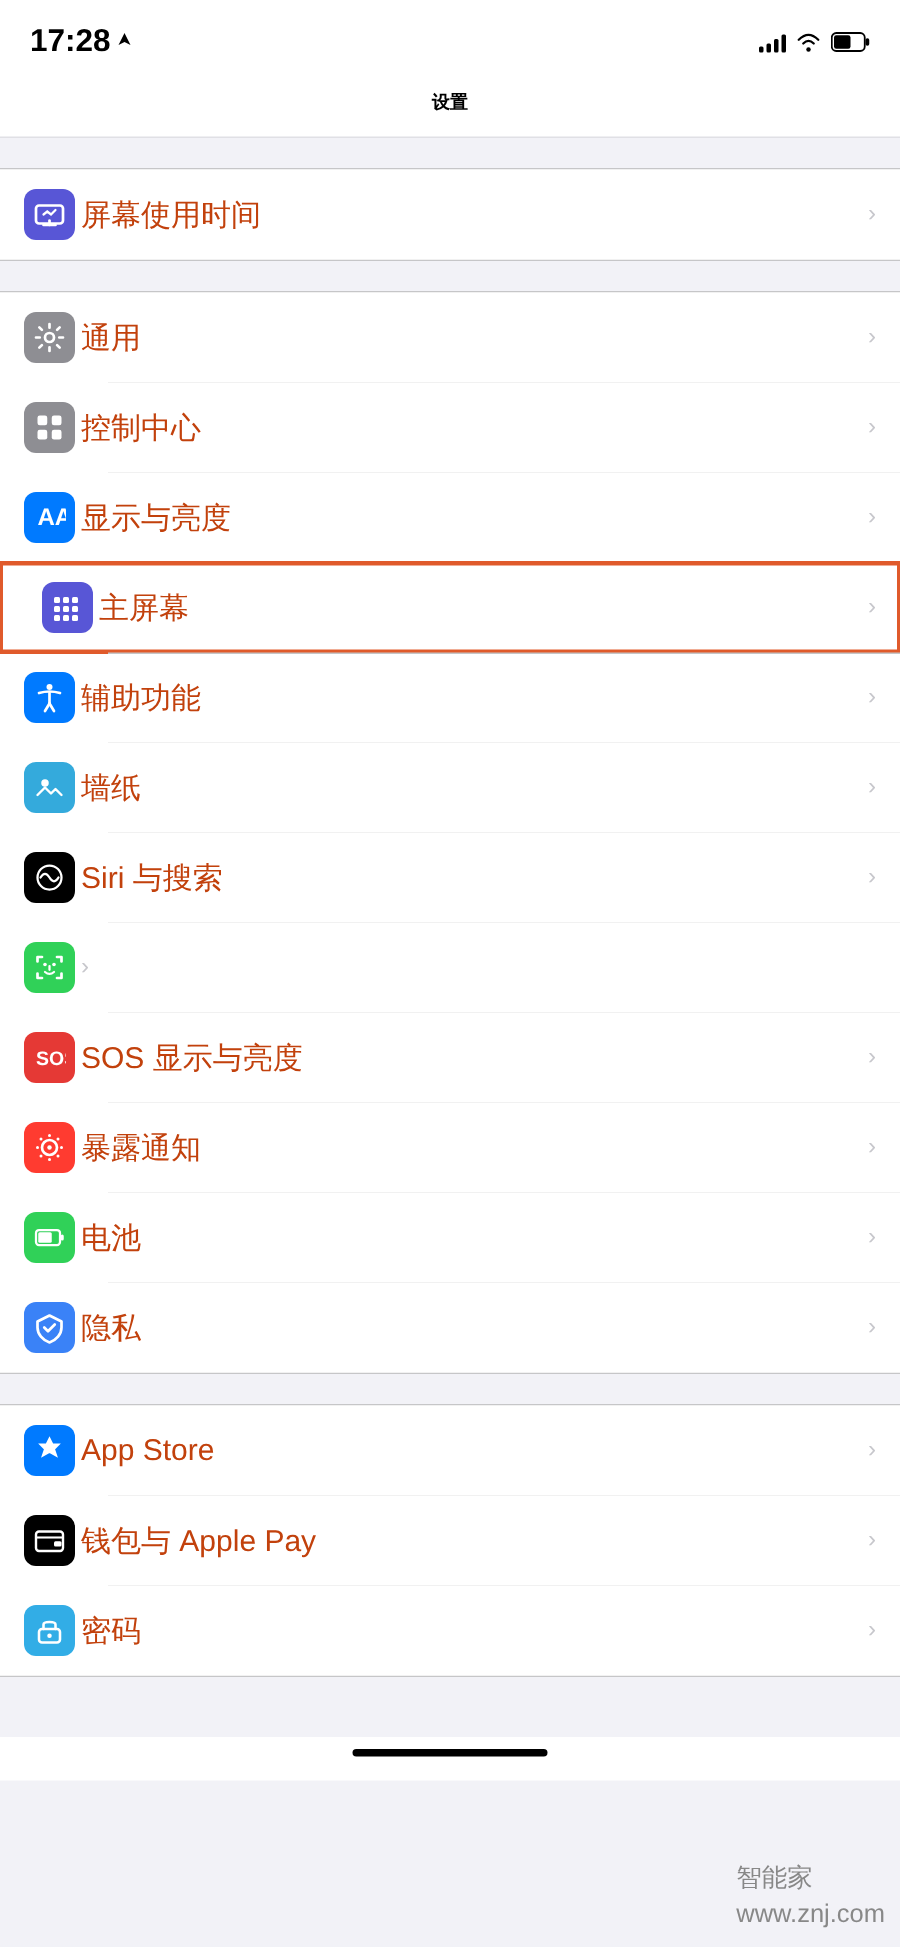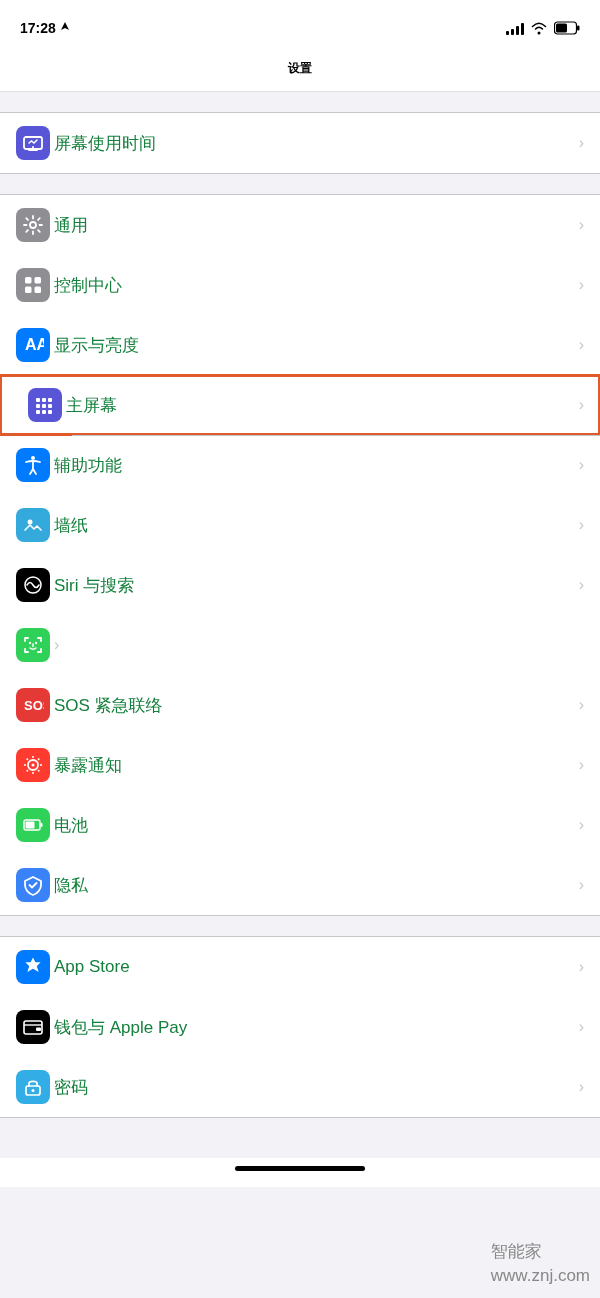--- a/index.html
+++ b/index.html
@@ -14,21 +14,21 @@
     
     .status-bar {
       background: #fff;
       display: flex;
       justify-content: space-between;
       align-items: center;
       padding: 14px 20px 8px 20px;
       height: 50px;
     }
     .status-time {
-      font-size: 14px;
+      font-size: 21px;
       font-weight: 600;
       color: #000;
       display: flex;
       align-items: center;
       gap: 4px;
     }
     .status-icons {
       display: flex;
       align-items: center;
       gap: 6px;
@@ -100,22 +100,22 @@
       align-items: center;
       justify-content: center;
       margin-right: 4px;
       flex-shrink: 0;
       font-size: 18px;
       color: #fff;
     }
 
     .row-label {
       flex: 1;
-      font-size: 17px;
-      color: #15803d;
+      font-size: 20px;
+      color: #c2410c;
     }
     .row-chevron {
       color: #c7c7cc;
       font-size: 16px;
     }
 
     
     .watermark {
       position: fixed;
       bottom: 10px;
@@ -288,21 +288,21 @@
           </svg>
         </div>
         <span class="row-chevron">›</span>
       </div>
       <div class="settings-row">
         <div class="row-icon" style="background: rgb(229, 57, 53);">
           <svg width="22" height="22" viewBox="0 0 22 22" fill="none">
             <text x="2" y="16" font-size="13" font-weight="800" fill="white" font-family="Arial">SOS</text>
           </svg>
         </div>
-        <span class="row-label">SOS 紧急联络</span>
+        <span class="row-label">SOS 显示与亮度</span>
         <span class="row-chevron">›</span>
       </div>
       <div class="settings-row">
         <div class="row-icon" style="background: rgb(255, 59, 48);">
           <svg width="22" height="22" viewBox="0 0 22 22" fill="none">
             <circle cx="11" cy="11" r="5" stroke="white" stroke-width="1.8" fill="none"></circle>
             <circle cx="11" cy="11" r="1.5" fill="white"></circle>
             <circle cx="11" cy="3" r="1" fill="white"></circle>
             <circle cx="11" cy="19" r="1" fill="white"></circle>
             <circle cx="3" cy="11" r="1" fill="white"></circle>

